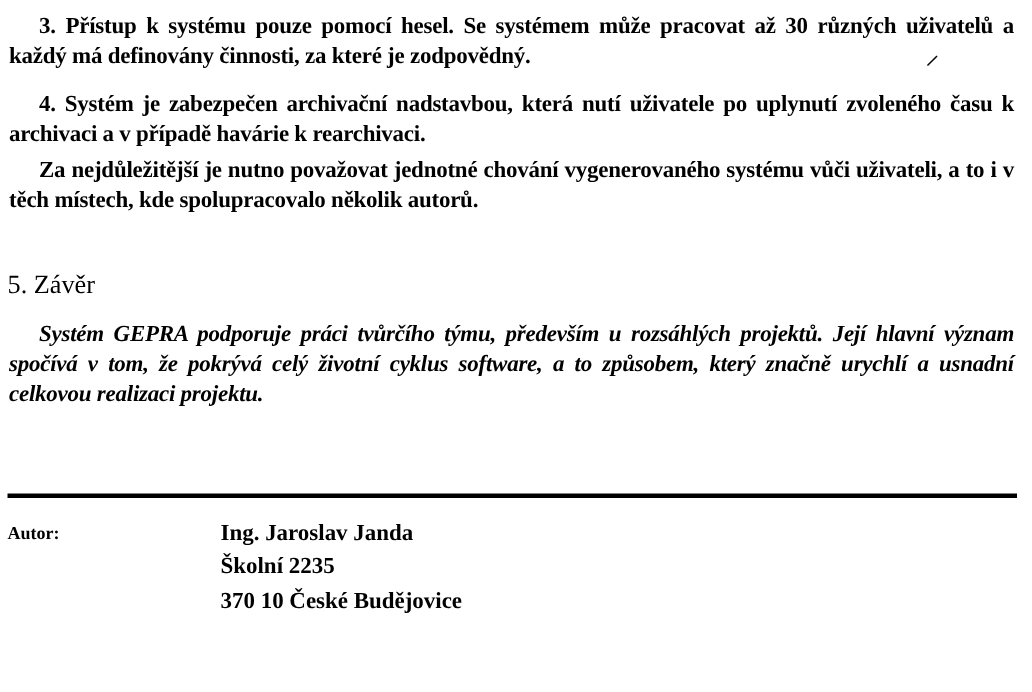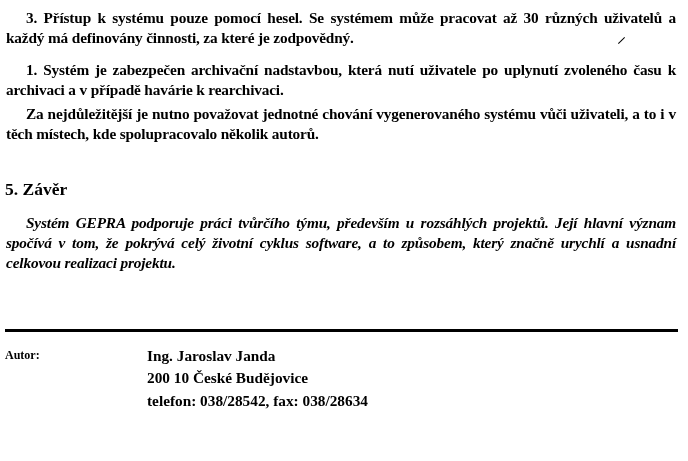--- a/index.html
+++ b/index.html
@@ -36,21 +36,21 @@
     }
     .para .indent {
       display: inline-block;
       width: 20px;
     }
     .heading {
       position: absolute;
       left: 5px;
       top: 178px;
       font-size: 17.5px;
-      font-weight: bold;
+      font-weight: normal;
       line-height: 22px;
     }
     .rule {
       position: absolute;
       left: 5px;
       top: 329px;
       width: 673px;
       height: 3px;
       background: #000000;
     }
@@ -84,37 +84,37 @@
 </head>
 <body>
 
 <div class="page">
 
   <div class="para" style="top:8px;">
     <span class="indent"></span><span>3. Přístup k systému pouze pomocí hesel. Se systémem může pracovat až 30 různých uživatelů a každý má definovány činnosti, za které je zodpovědný.</span>
   </div>
 
   <div class="para" style="top:60px;">
-    <span class="indent"></span><span>1. Systém je zabezpečen archivační nadstavbou, která nutí uživatele po uplynutí zvoleného času k archivaci a v případě havárie k rearchivaci.</span>
+    <span class="indent"></span><span>4. Systém je zabezpečen archivační nadstavbou, která nutí uživatele po uplynutí zvoleného času k archivaci a v případě havárie k rearchivaci.</span>
   </div>
 
   <div class="para" style="top:104px;">
     <span class="indent"></span><span>Za nejdůležitější je nutno považovat jednotné chování vygenerovaného systému vůči uživateli, a to i v těch místech, kde spolupracovalo několik autorů.</span>
   </div>
 
   <div class="heading">5. Závěr</div>
 
   <div class="para" style="top:213px;font-style:italic;">
     <span class="indent"></span><span>Systém GEPRA podporuje práci tvůrčího týmu, především u rozsáhlých projektů. Její hlavní význam spočívá v tom, že pokrývá celý životní cyklus software, a to způsobem, který značně urychlí a usnadní celkovou realizaci projektu.</span>
   </div>
 
   <div class="rule"></div>
 
   <div class="author-label">Autor:</div>
 
   <div class="author-block">
     <div>Ing. Jaroslav Janda</div>
-    <div>200 10 České Budějovice</div>
-    <div>telefon: 038/28542, fax: 038/28634</div>
+    <div>Školní 2235</div>
+    <div>370 10 České Budějovice</div>
   </div>
 
   <div class="scan-mark"></div>
 </div>
 
 </body></html>

